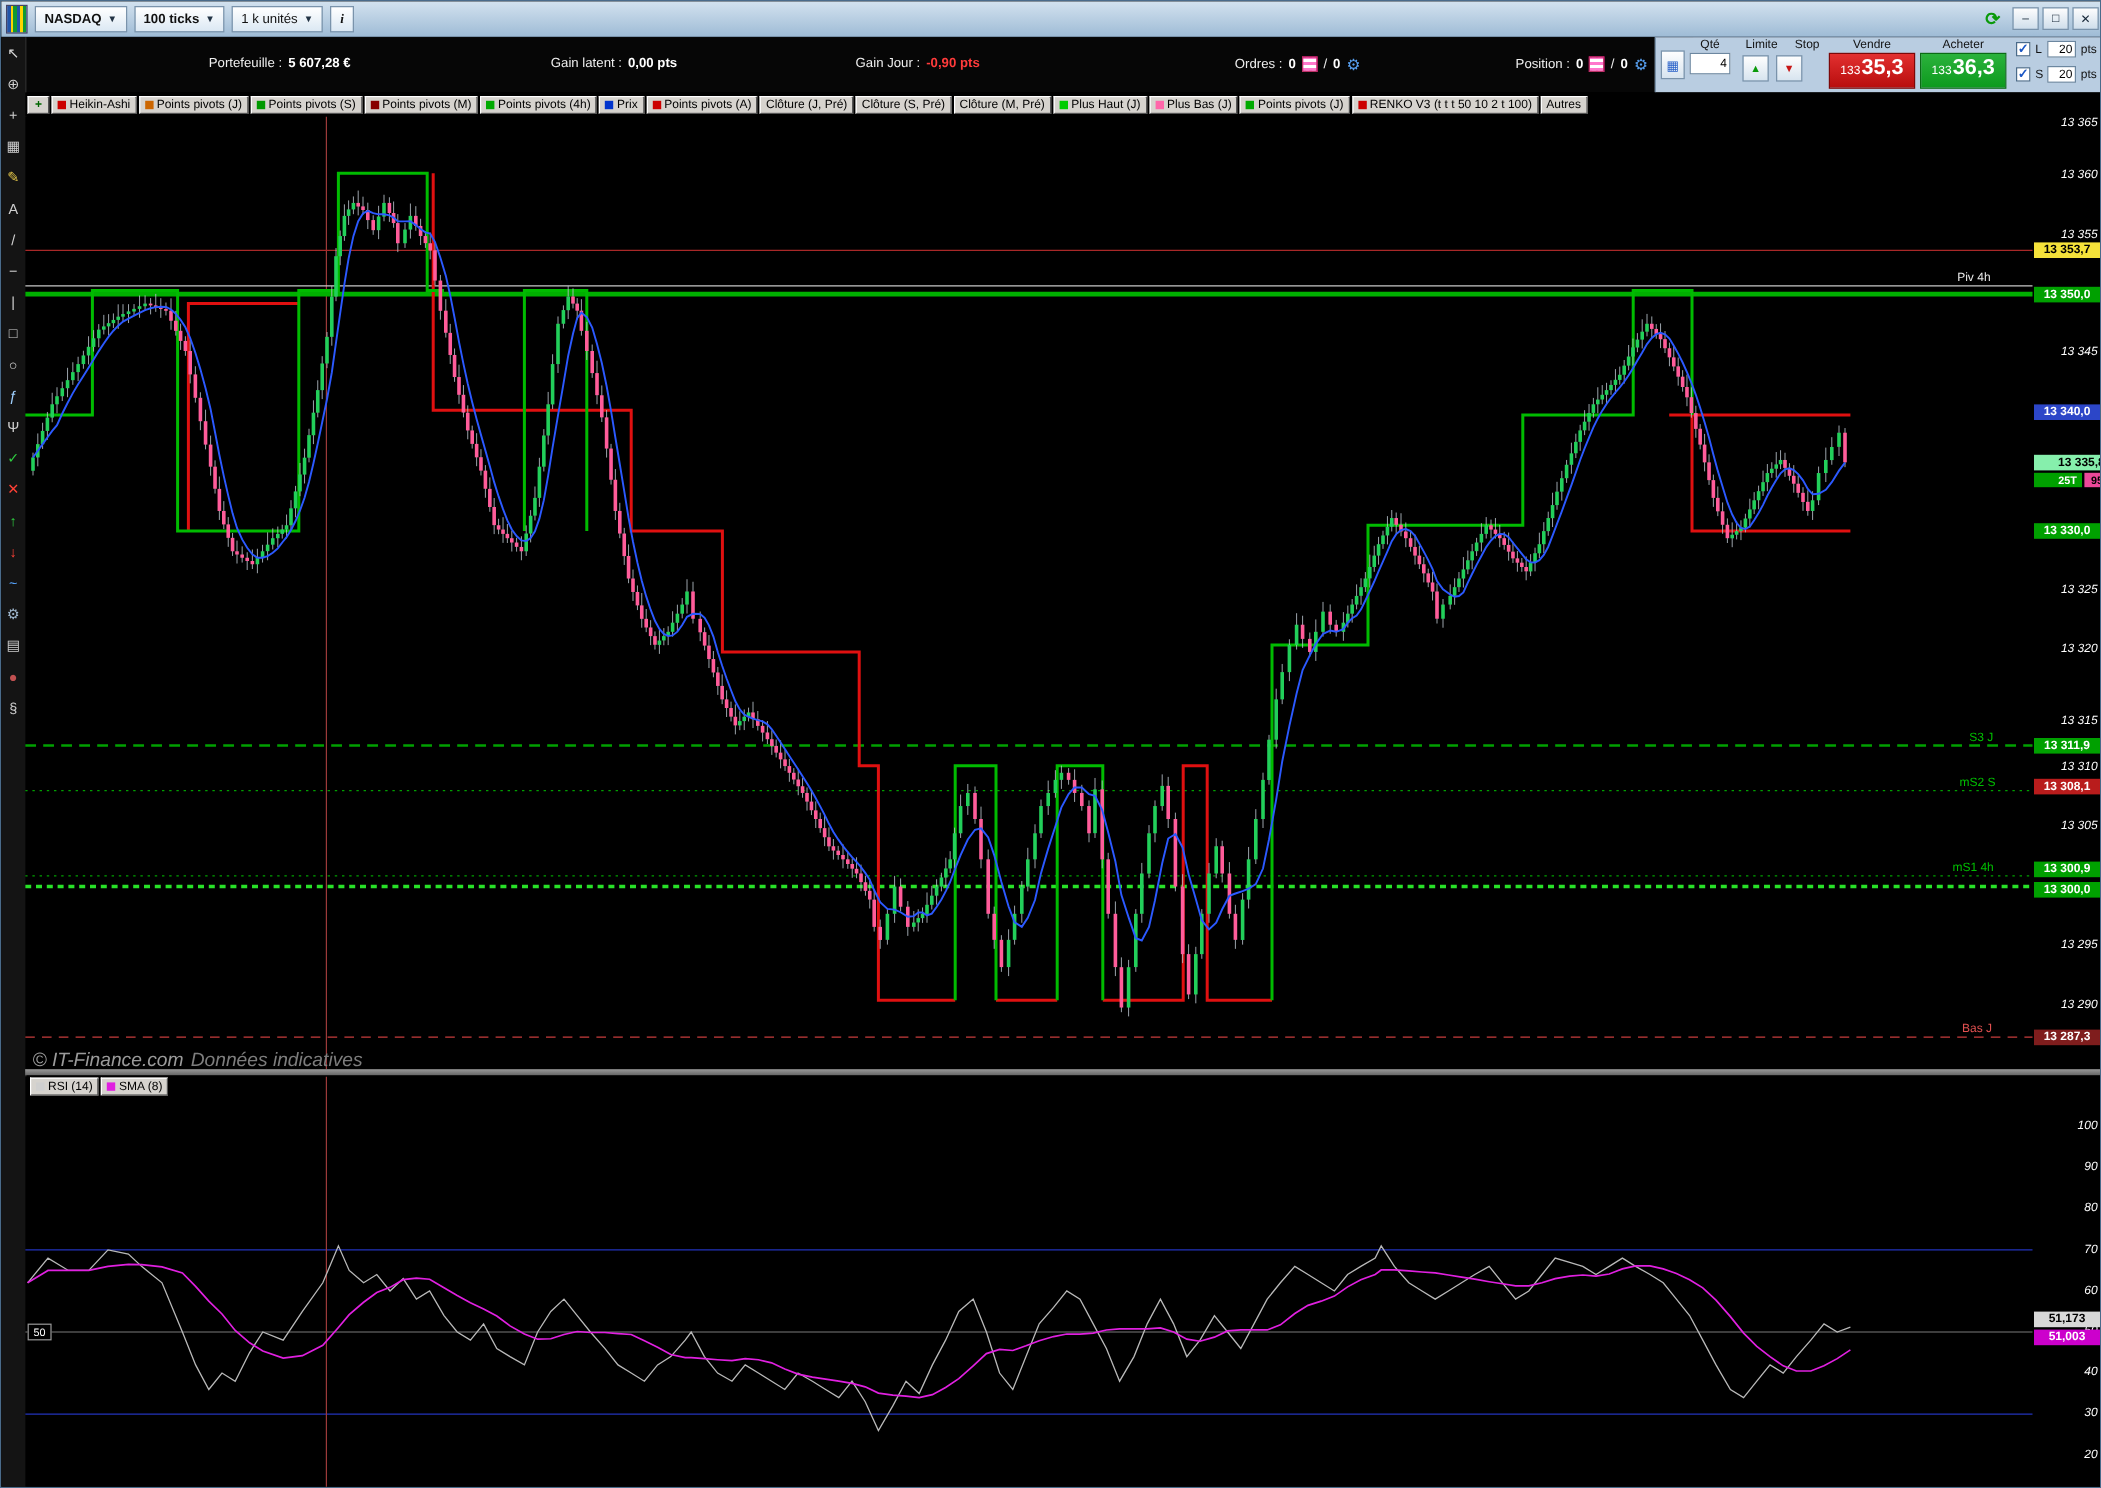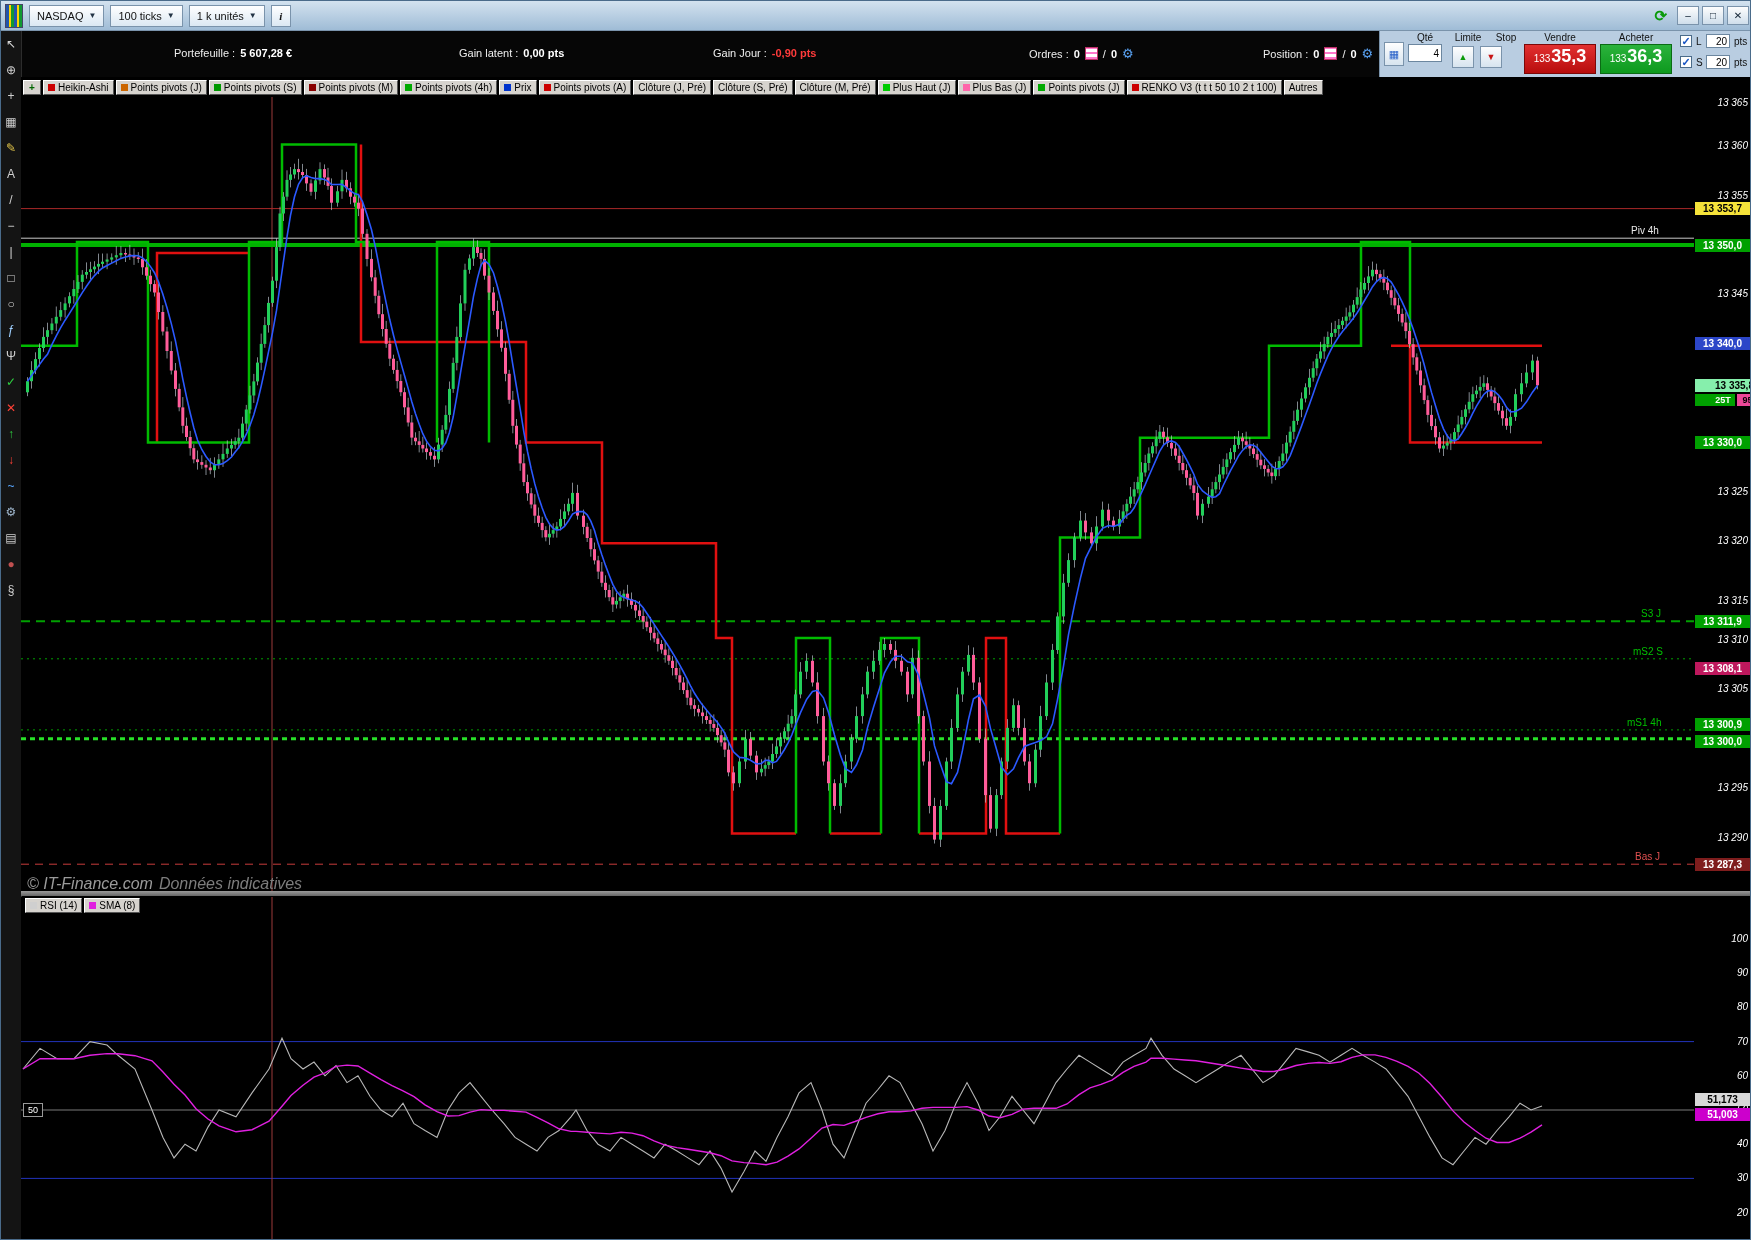--- a/index.html
+++ b/index.html
@@ -1,21 +1,21 @@
 <!DOCTYPE html>
 <html><head>
 <meta charset="utf-8">
 <style>
   html,body{margin:0;padding:0;background:#333;font-family:"Liberation Sans",sans-serif;}
   .window{position:relative;width:1751px;height:1240px;background:#000;overflow:hidden;border:1px solid #4a6b8a;box-sizing:border-box;}
   
   .titlebar{position:absolute;left:0;top:0;width:1751px;height:30px;background:linear-gradient(#d3e2ef,#9fbcd6);display:flex;align-items:center;box-sizing:border-box;border-bottom:1px solid #7a93ab;}
   .app-icon{width:16px;height:22px;margin-left:4px;background:repeating-linear-gradient(90deg,#2255aa 0 3px,#ffd400 3px 5px,#119933 5px 8px);border:1px solid #446;}
   .tbtn{height:22px;margin-left:6px;padding:0 7px;background:linear-gradient(#ffffff,#dbe8f3);border:1px solid #7a93ab;font-size:11px;display:flex;align-items:center;gap:5px;color:#111;cursor:default;}
-  .tbtn b{font-weight:normal;}
+  .tbtn b{font-weight:bold;}
   .caret{font-size:8px;color:#234;}
   .tb-info{width:20px;justify-content:center;font-family:"Liberation Serif",serif;font-style:italic;font-weight:bold;}
   .tb-spacer{flex:1;}
   .sync{color:#0a9a0a;font-size:15px;font-weight:bold;margin-right:10px;}
   .wctl{width:22px;height:19px;margin-right:3px;background:linear-gradient(#fdfdfd,#cfdeeb);border:1px solid #7a93ab;font-size:10px;display:flex;align-items:center;justify-content:center;color:#123;}
   
   .account-bar{position:absolute;left:0;top:30px;width:1410px;height:46px;background:#060606;color:#eee;font-size:11px;}
   .acc-item{position:absolute;top:16px;white-space:nowrap;display:flex;align-items:center;gap:5px;}
   .acc-item b{font-weight:bold;color:#fff;}
   .acc-red{color:#ff3b3b !important;}
@@ -634,21 +634,21 @@
       <div class="tick" style="top: 537.07px;">13 310</div>
       <div class="tick" style="top: 586.44px;">13 305</div>
       <div class="tick" style="top: 685.18px;">13 295</div>
       <div class="tick" style="top: 734.55px;">13 290</div>
       <div class="badge" style="top: 105.076px; background: rgb(245, 226, 58); color: rgb(0, 0, 0);">13 353,7</div>
       <div class="badge" style="top: 141.61px; background: rgb(0, 160, 0); color: rgb(255, 255, 255);">13 350,0</div>
       <div class="badge" style="top: 240.35px; background: rgb(44, 70, 200); color: rgb(255, 255, 255);">13 340,0</div>
       <div class="badge" style="top: 281.821px; background: #86efac; color: rgb(0, 0, 0); padding-left: 12px;">13 335,8</div>
       <div class="badge" style="top: 339.09px; background: rgb(0, 160, 0); color: rgb(255, 255, 255);">13 330,0</div>
       <div class="badge" style="top: 517.809px; background: rgb(0, 160, 0); color: rgb(255, 255, 255);">13 311,9</div>
-      <div class="badge" style="top: 565px; background: #be185d; color: rgb(255, 255, 255);">13 308,1</div>
+      <div class="badge" style="top: 552px; background: #b91c1c; color: rgb(255, 255, 255);">13 308,1</div>
       <div class="badge" style="top: 621.423px; background: rgb(0, 160, 0); color: rgb(255, 255, 255);">13 300,9</div>
       <div class="badge" style="top: 638.31px; background: rgb(0, 160, 0); color: rgb(255, 255, 255);">13 300,0</div>
       <div class="badge" style="top: 760.71px; background: #7f1d1d; color: rgb(255, 255, 255);">13 287,3</div>
       <div class="cbadge" style="top: 297.132px;">
         <span style="background: rgb(0, 160, 0); color: rgb(255, 255, 255); width: 24px; padding-left: 16px;">25T</span>
         <span style="background: #ec4899; color: rgb(0, 0, 0); width: 26px;">950</span>
       </div>
     </div>
 
   <div class="watermark">

